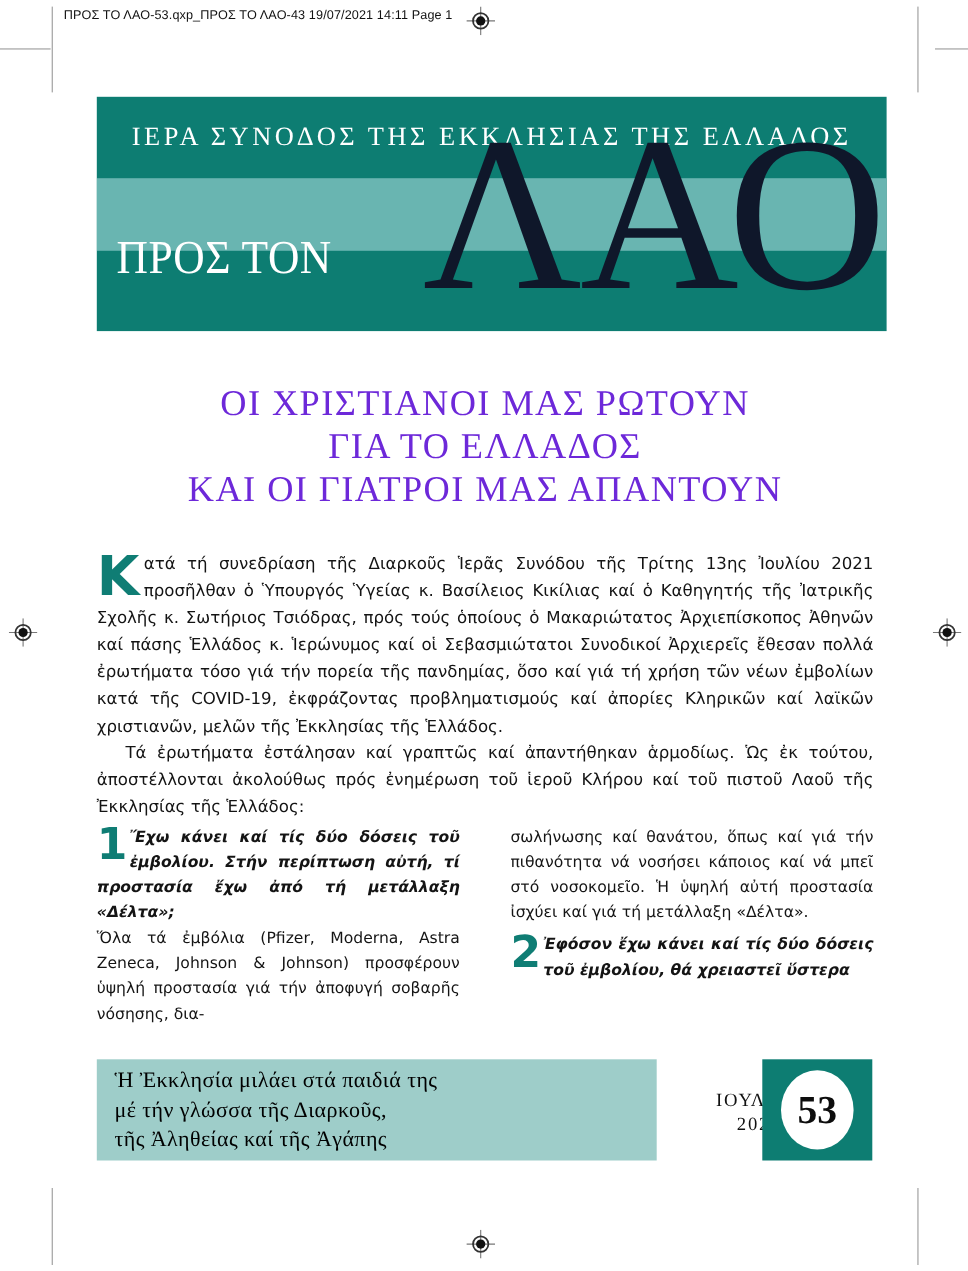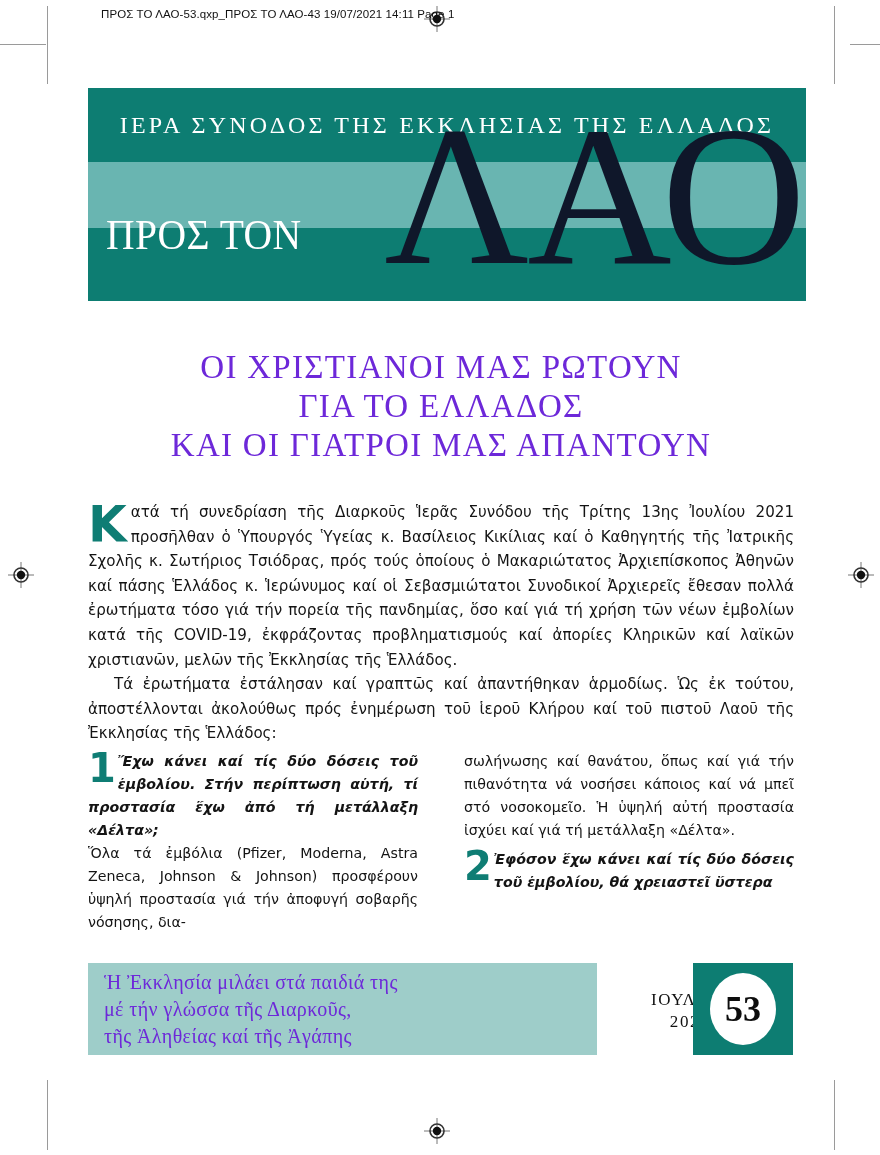--- a/index.html
+++ b/index.html
@@ -35,21 +35,20 @@
   
   .slugline {
     position: absolute;
     left: 58px;
     top: 8px;
     font-family: "Liberation Sans", sans-serif;
     font-size: 11.5px;
     letter-spacing: 0.1px;
     color: #111;
     white-space: nowrap;
-    margin-left: 43px;
   }
 
   
   .masthead {
     position: absolute;
     left: 88px;
     top: 88px;
     width: 706px;
     height: 213px;
     overflow: hidden;
@@ -208,21 +207,21 @@
     height: 92px;
     background: #9ecdc9;
     display: flex;
     align-items: center;
   }
   .motto {
     padding-left: 16px;
     font-family: "Liberation Serif", "DejaVu Serif", serif;
     font-size: 20px;
     line-height: 27px;
-    color: #6d28d9;
+    color: #000000;
     letter-spacing: 0.4px;
   }
   .motto div { white-space: nowrap; }
   .issue-date {
     position: absolute;
     left: 522px;
     top: 26px;
     width: 160px;
     text-align: center;
     font-family: "Liberation Serif", "DejaVu Serif", serif;

